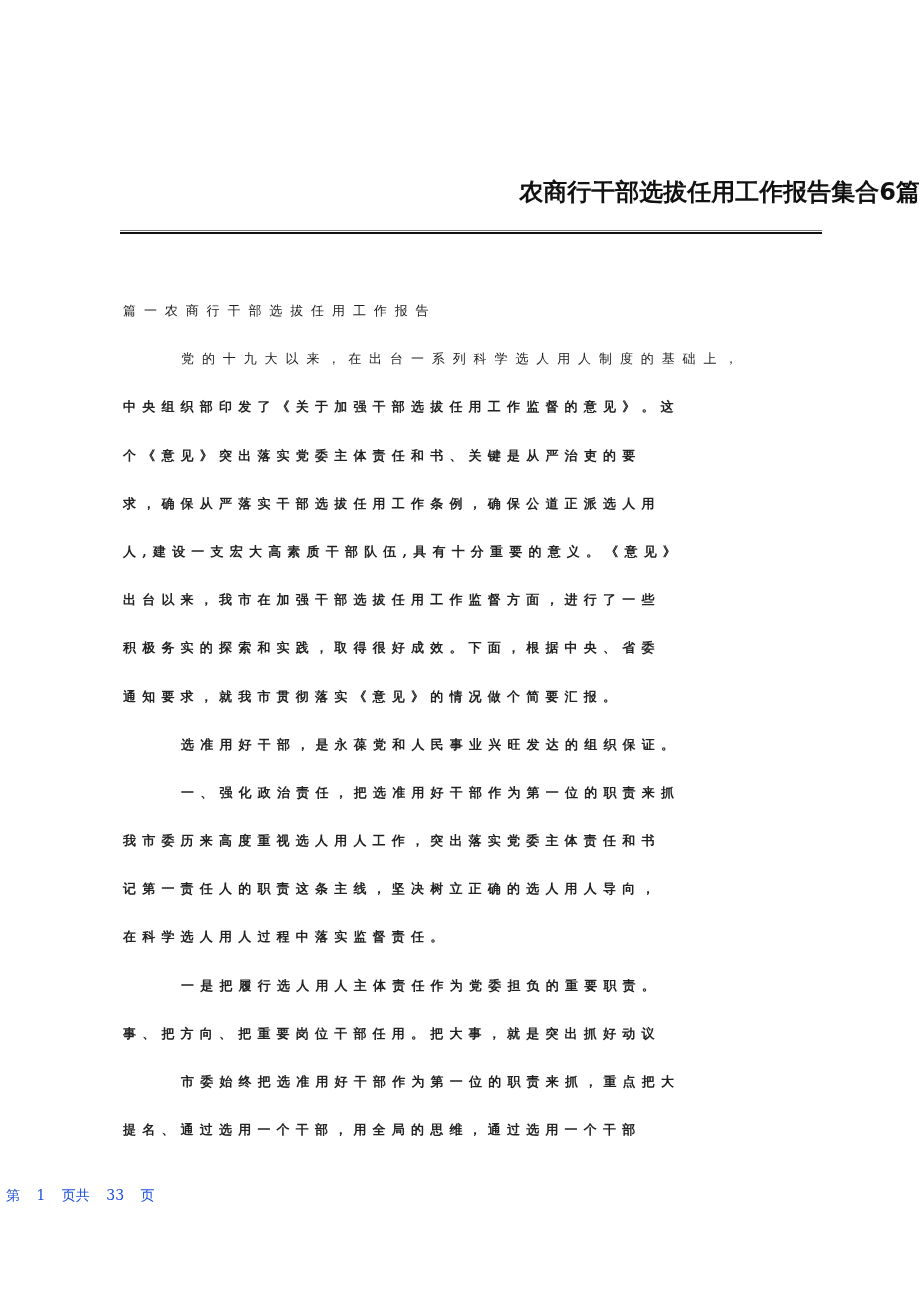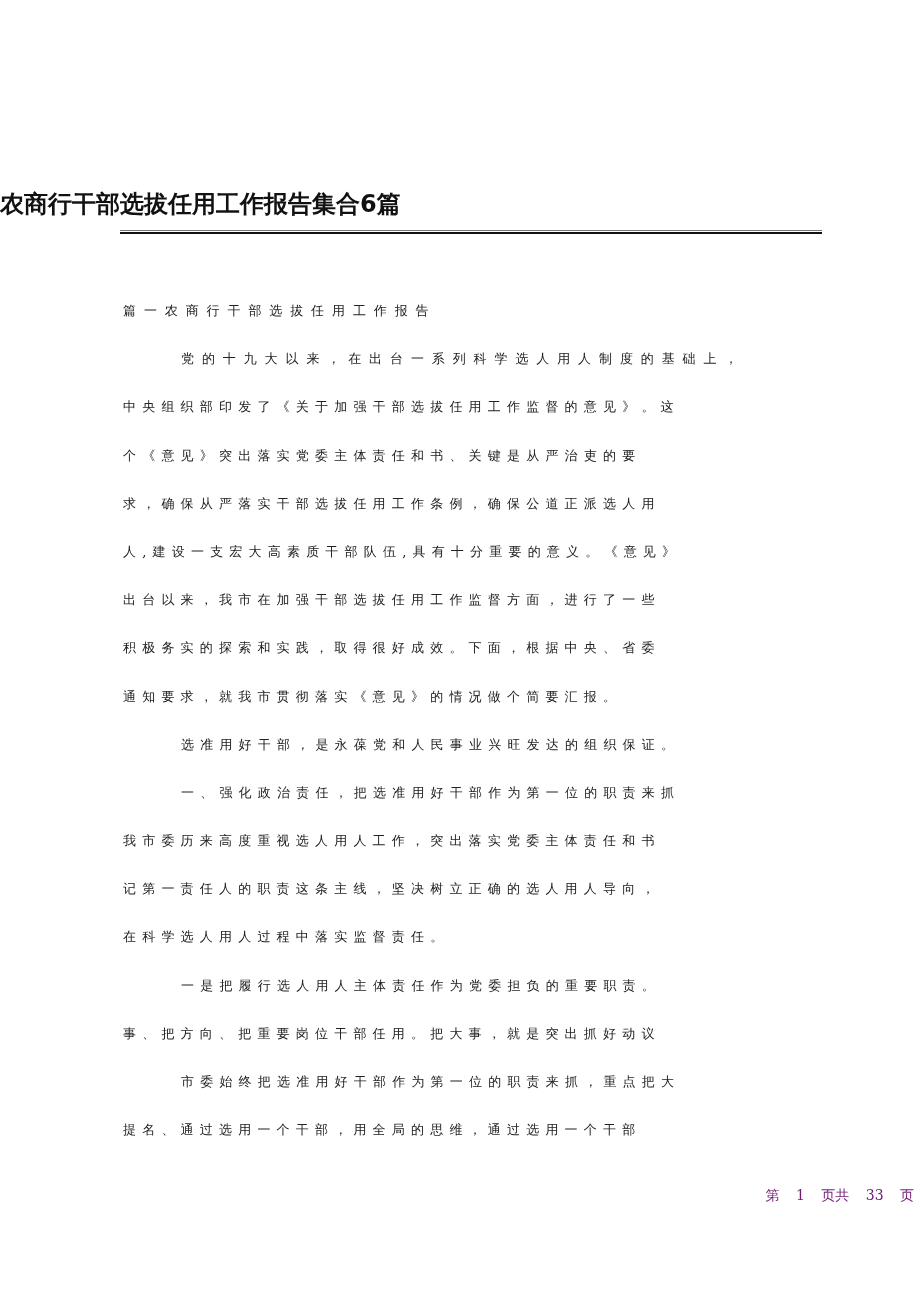--- a/index.html
+++ b/index.html
@@ -1,31 +1,31 @@
 <!DOCTYPE html>
 <html><head>
 <meta charset="utf-8">
 <style>
   html, body { margin: 0; padding: 0; background: #ffffff; }
   body { width: 920px; height: 1302px; position: relative; overflow: hidden;
          font-family: "DejaVu Serif", "Liberation Serif", serif; color: #1a1a1a; }
   .page { position: absolute; left: 0; top: 0; width: 920px; height: 1302px; background: #fff; }
-  .title { position: absolute; left: 0; width: 920px; top: 188px; text-align: left;
+  .title { position: absolute; left: 0; width: 920px; top: 176px; text-align: right;
            font-family: "DejaVu Sans", "Liberation Sans", sans-serif;
            font-size: 24px; font-weight: bold; color: #111; letter-spacing: 0px; }
   .rule { position: absolute; left: 120px; width: 702px; top: 230px; height: 5px; }
   .rule .thin { position: absolute; left: 0; right: 0; top: 0; height: 1px; background: #777; }
   .rule .thick { position: absolute; left: 0; right: 0; top: 2px; height: 2px; background: #111; }
   .body { position: absolute; left: 123px; top: 294px; width: 700px; }
   .line { height: 48.2px; line-height: 34px; font-size: 13px; white-space: nowrap;
           letter-spacing: 7.9px; color: #222; }
   .line.indent { padding-left: 58px; }
-  .line.tight { letter-spacing: 6.2px; }
-  .footer { position: absolute; left: 0; width: 920px; top: 1187px; text-align: right;
-            font-size: 14px; color: #701a75; letter-spacing: 0; }
+  .line.tight { letter-spacing: 6.2px; font-weight: bold; }
+  .footer { position: absolute; left: 0; width: 920px; top: 1187px; text-align: left;
+            font-size: 14px; color: #1d4ed8; letter-spacing: 0; }
   .footer span { margin: 0 6px; }
 </style>
 </head>
 <body>
 
 <div class="page">
   <div class="title">农商行干部选拔任用工作报告集合6篇</div>
   <div class="rule">
     <div class="thin"></div>
     <div class="thick"></div>

